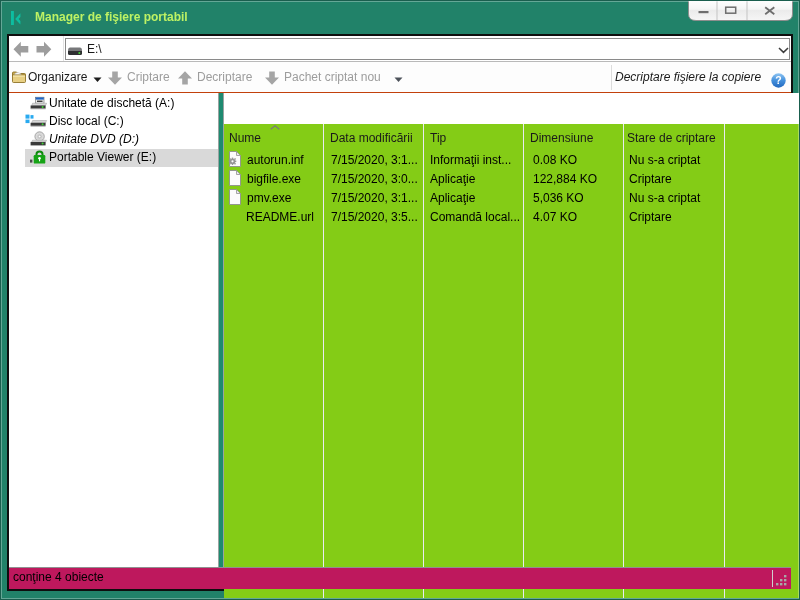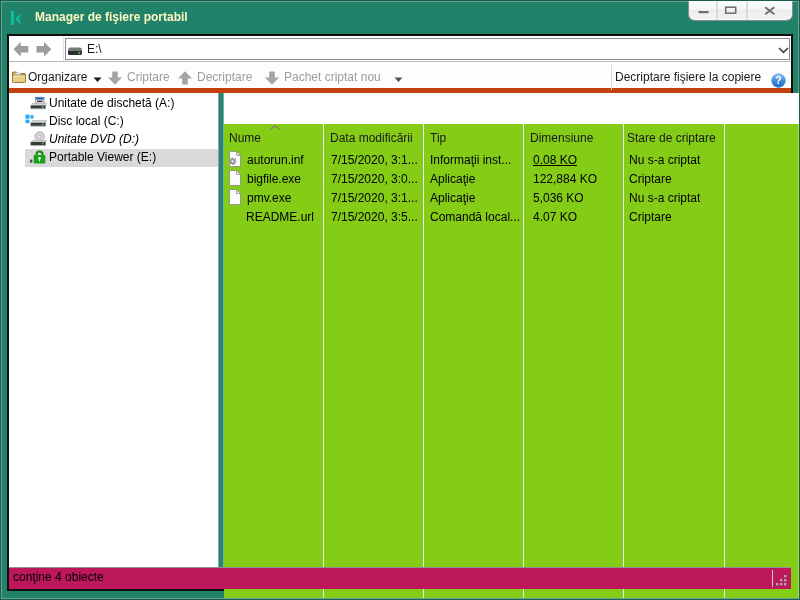--- a/index.html
+++ b/index.html
@@ -2,27 +2,27 @@
 <html><head>
 <meta charset="utf-8">
 <style>
   html,body{margin:0;padding:0;}
   body{width:800px;height:600px;overflow:hidden;font-family:"Liberation Sans",sans-serif;}
   *{box-sizing:border-box;}
   .abs{position:absolute;}
   #win{position:absolute;left:0;top:0;width:800px;height:600px;background:#218269;}
   #win:before{content:"";position:absolute;left:0;top:0;right:0;bottom:0;border:1px solid #1a5e4e;z-index:5;}
   #win:after{content:"";position:absolute;left:1px;top:1px;right:1px;bottom:1px;border:1px solid rgba(255,255,255,0.30);z-index:5;}
-  #title{position:absolute;left:35px;top:10px;color:#fef9c3;font-size:12px;font-weight:bold;}
+  #title{position:absolute;left:35px;top:10px;color:#bef264;font-size:12px;font-weight:bold;}
   #client{position:absolute;left:7px;top:34px;width:786px;height:557px;background:#fff;border:2px solid #0e0e0e;}
   #navrow{position:absolute;left:0;top:0;width:782px;height:26px;background:#fff;border-bottom:1px solid #b9b9b9;}
   #navsep{position:absolute;left:54px;top:0;width:1px;height:25px;background:#e3e3e3;}
   #addr{position:absolute;left:56px;top:2px;width:725px;height:22px;border:1px solid #8a8a8a;background:#fff;}
   #addrtext{position:absolute;left:21px;top:3px;font-size:12px;color:#1a1a1a;}
-  #toolbar{position:absolute;left:0;top:26px;width:782px;height:31px;background:#fdfdfd;border-bottom:5px solid #c2410c;}
+  #toolbar{position:absolute;left:0;top:26px;width:782px;height:31px;background:#fdfdfd;border-bottom:1px solid #c2410c;}
   .tbtxt{position:absolute;top:8px;font-size:12px;color:#1a1a1a;white-space:pre;}
   .tbgray{color:#9d9d9d;}
   #tbsep{position:absolute;left:602px;top:3px;width:1px;height:25px;background:#dcdcdc;}
   #main{position:absolute;left:16px;top:57px;width:782px;height:474px;background:#fff;padding-left:44px;}
   #tree{position:absolute;left:0;top:0;width:194px;height:474px;background:#fff;}
   .trow{position:absolute;left:0;width:194px;height:18px;}
   .trow .txt{position:absolute;left:24px;top:1px;font-size:12px;color:#000;white-space:pre;}
   .ticon{position:absolute;left:0;top:0;}
   #divider{position:absolute;left:193px;top:0;width:6px;height:474px;background:#1e8a70;border-left:1px solid #9aa3a1;border-right:1px solid #9aa3a1;}
   #list{position:absolute;left:199px;top:0;width:583px;height:474px;background:#84cc16;margin-top:31px;}
@@ -103,21 +103,21 @@
       <div class="tbtxt tbgray" style="left:188px;">Decriptare</div>
 
       <svg class="abs" style="left:256px;top:9px" width="14" height="14" viewBox="0 0 14 14">
           <path d="M4.2 0.5 L9.8 0.5 L9.8 6.5 L14 6.5 L7 13.8 L0 6.5 L4.2 6.5 Z" fill="#a5a5a5"></path>
         </svg>
       <div class="tbtxt tbgray" style="left:275px;">Pachet criptat nou</div>
       <svg class="abs" style="left:385px;top:15px" width="9" height="6" viewBox="0 0 9 6">
           <path d="M0.5 0.5 L4.5 5 L8.5 0.5 Z" fill="#4d525a"></path>
         </svg>
       <div id="tbsep"></div>
-      <div class="tbtxt" style="left:606px;">Decriptare fişiere la copiere</div>
+      <div class="tbtxt" style="left:606px;font-style:italic;">Decriptare fişiere la copiere</div>
 
       <svg class="abs" style="left:762px;top:11px" width="15" height="15" viewBox="0 0 15 15">
         <defs>
             <linearGradient id="helpg" x1="0" y1="0" x2="0" y2="1">
           <stop offset="0" stop-color="#8ec4f2"></stop>
               <stop offset="0.5" stop-color="#4490dc"></stop>
               <stop offset="1" stop-color="#2268bf"></stop>
         </linearGradient>
           </defs>
         <circle cx="7.5" cy="7.5" r="7.2" fill="url(#helpg)"></circle>
@@ -201,21 +201,21 @@
           <rect x="2.3" y="7.2" width="1.5" height="1.5" transform="rotate(45 3 8)"></rect>
           <rect x="7.3" y="7.2" width="1.5" height="1.5" transform="rotate(45 8 8)"></rect>
           <rect x="2.3" y="12" width="1.5" height="1.5" transform="rotate(45 3 12.7)"></rect>
           <rect x="7.3" y="12" width="1.5" height="1.5" transform="rotate(45 8 12.7)"></rect>
           </g>
             <circle cx="5.5" cy="10.3" r="1.1" fill="#fcfcfc"></circle>
         </svg>
         <div class="cell" style="left:23px;top:29px;">autorun.inf</div>
         <div class="cell" style="left:107px;top:29px;">7/15/2020, 3:1...</div>
         <div class="cell" style="left:206px;top:29px;">Informaţii inst...</div>
-        <div class="cell" style="left:309px;top:29px;text-decoration:underline;">0.08 KO</div>
+        <div class="cell" style="left:309px;top:29px;">0.08 KO</div>
         <div class="cell" style="left:405px;top:29px;">Nu s-a criptat</div>
 
         <svg class="ficon" style="top:46px;" width="16" height="16" viewBox="0 0 16 16">
           <path d="M2.5 0.5 L9.5 0.5 L13.5 4.5 L13.5 15.5 L2.5 15.5 Z" fill="#fcfcfc" stroke="#8f8f8f" stroke-width="0.9"></path>
           <path d="M9.5 0.5 L9.5 4.5 L13.5 4.5 Z" fill="#ececec" stroke="#8f8f8f" stroke-width="0.8"></path>
         </svg>
         <div class="cell" style="left:23px;top:48px;">bigfile.exe</div>
         <div class="cell" style="left:107px;top:48px;">7/15/2020, 3:0...</div>
         <div class="cell" style="left:206px;top:48px;">Aplicaţie</div>
         <div class="cell" style="left:309px;top:48px;">122,884 KO</div>

